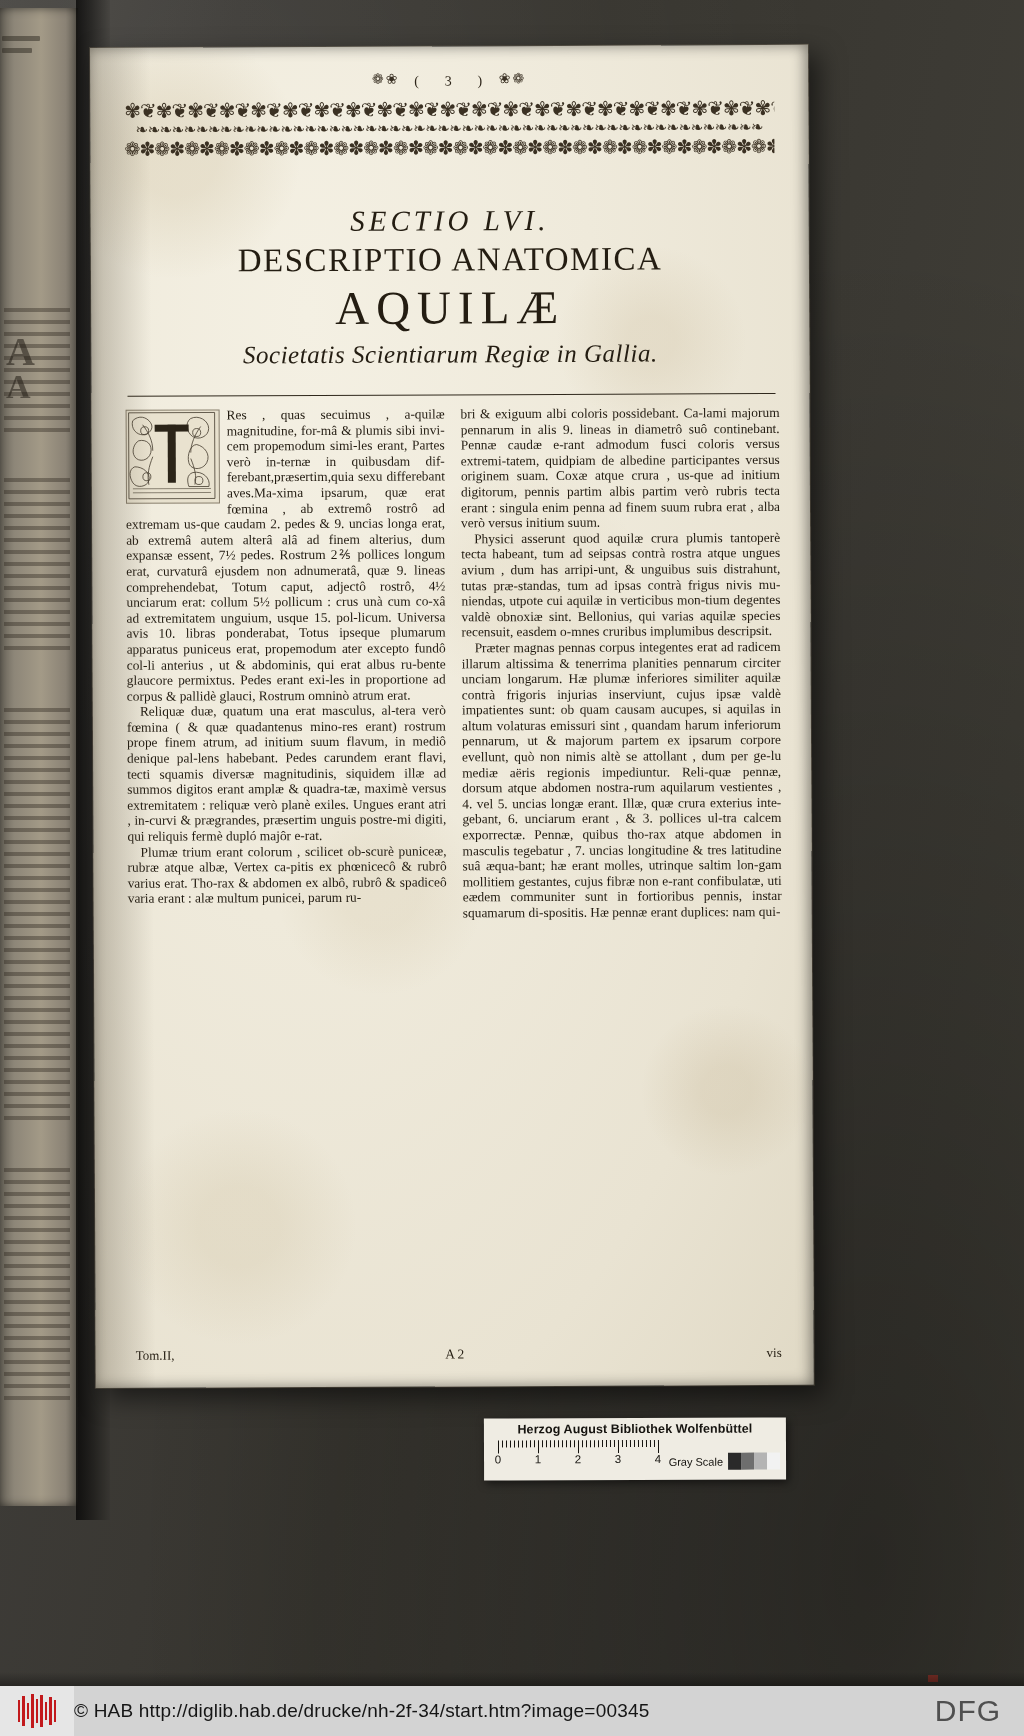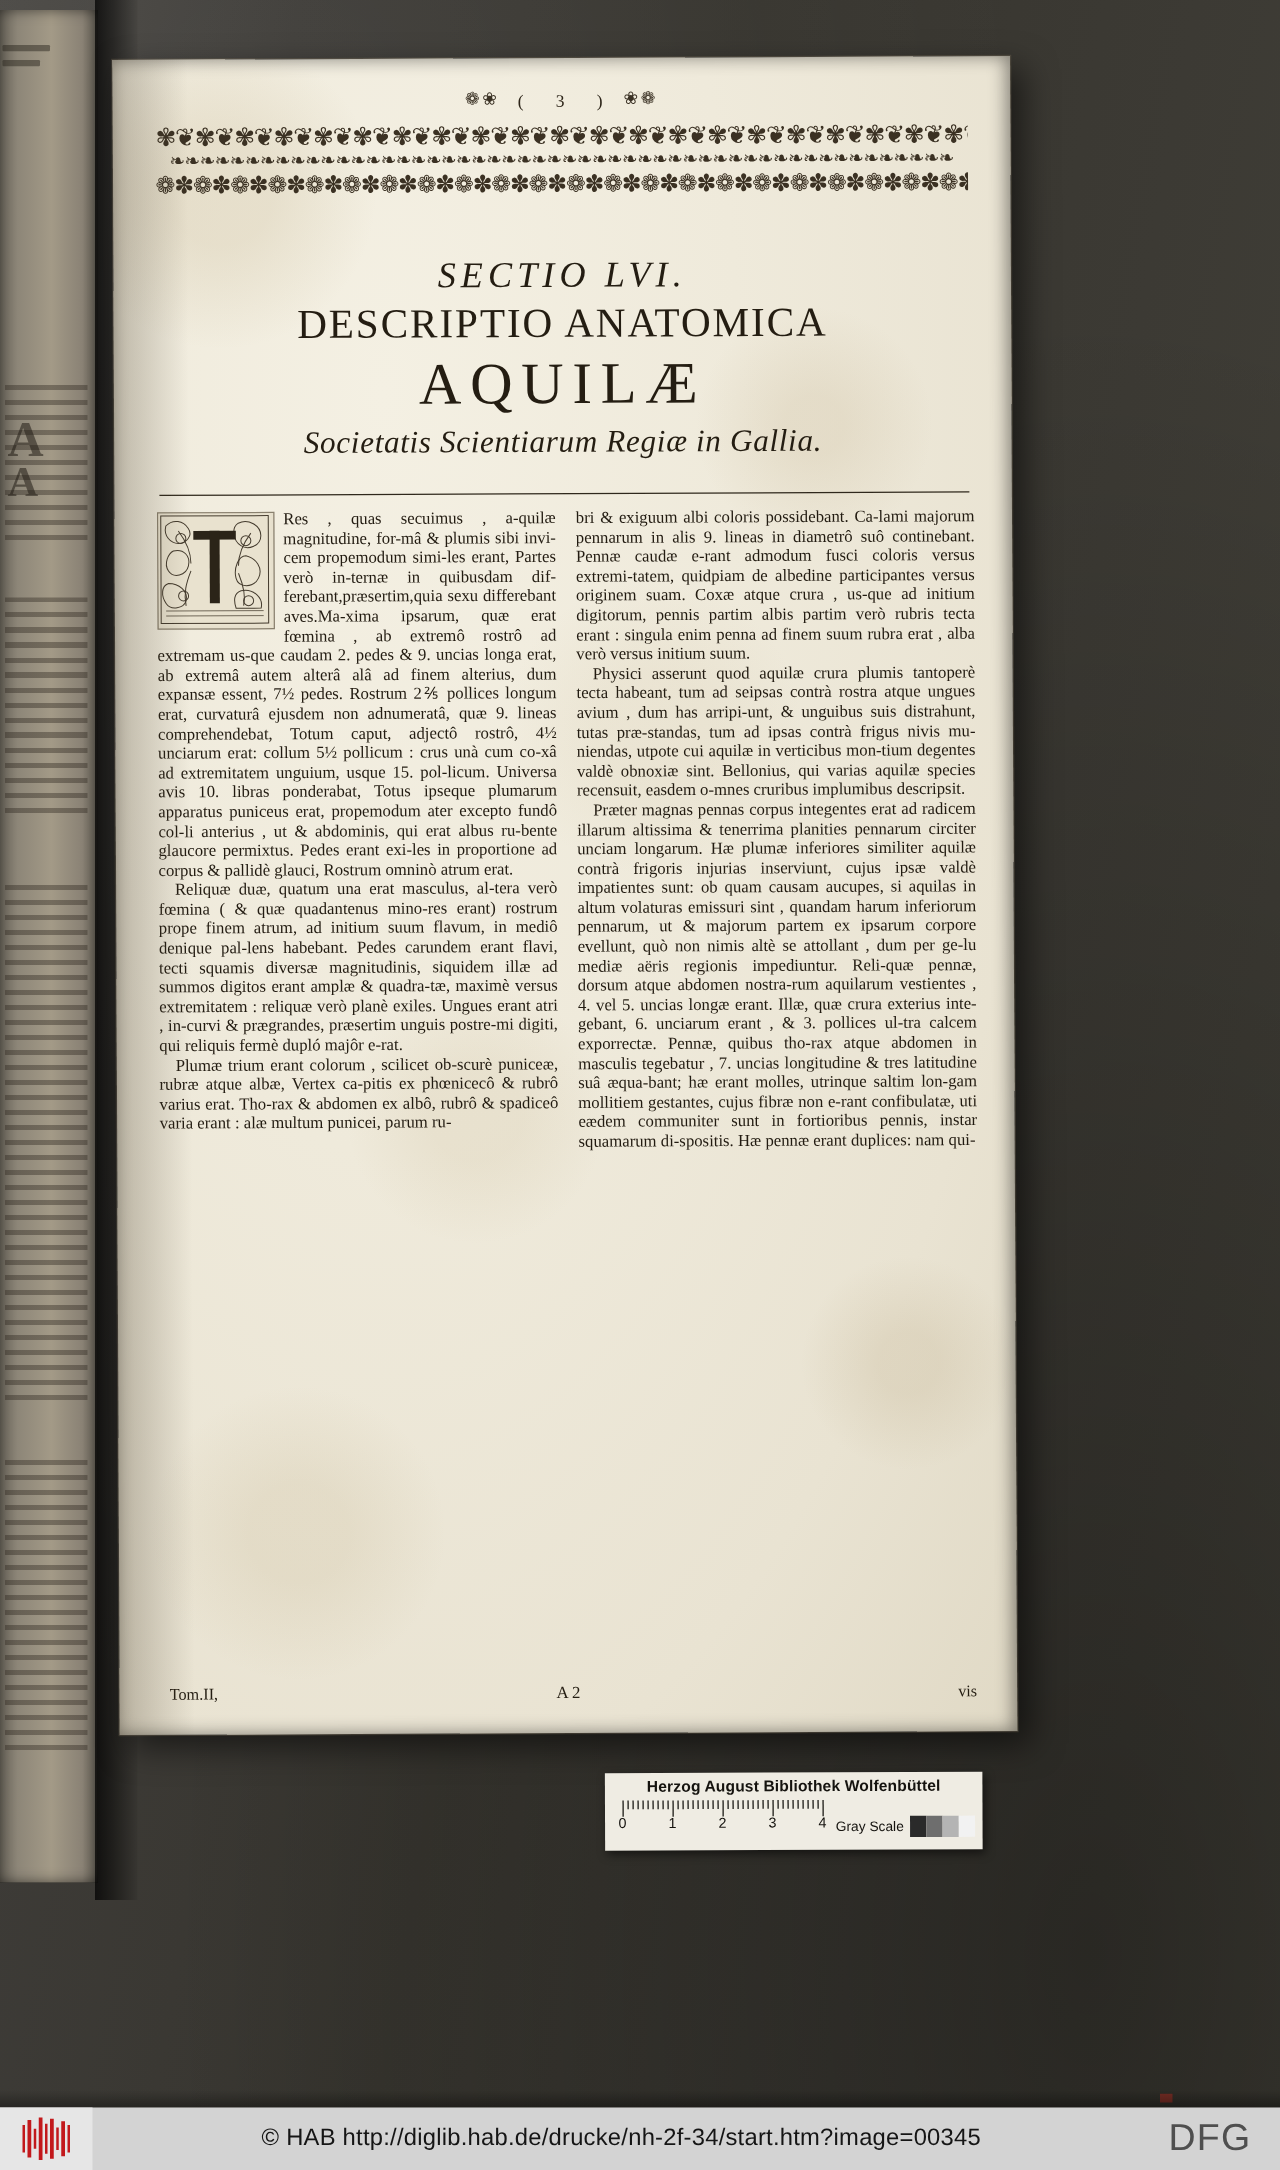--- a/index.html
+++ b/index.html
@@ -183,21 +183,21 @@
     position:absolute;left:0;bottom:0;width:1024px;height:50px;
     background:#d3d3d3;
     display:flex;align-items:center;
     font-family:"Liberation Sans",sans-serif;
   }
   .f-mark{
     width:74px;height:50px;background:#e6e6e6;display:flex;align-items:center;justify-content:center;
   }
   .f-mark span{display:block;width:2.5px;background:#c2191c;margin:0 1px;}
   .f-url{
-    flex:1;text-align:center;font-size:19px;color:#151515;letter-spacing:.2px;
+    flex:1;font-size:19px;color:#151515;letter-spacing:.2px;
   }
   .f-dfg{
     width:96px;text-align:center;font-size:30px;font-weight:400;color:#4f4f4f;
     letter-spacing:1px;padding-right:8px;
   }
   
   .footer-top-shadow{
     position:absolute;left:0;bottom:50px;width:1024px;height:14px;
     background:linear-gradient(180deg,rgba(0,0,0,0),rgba(0,0,0,.35));
   }

